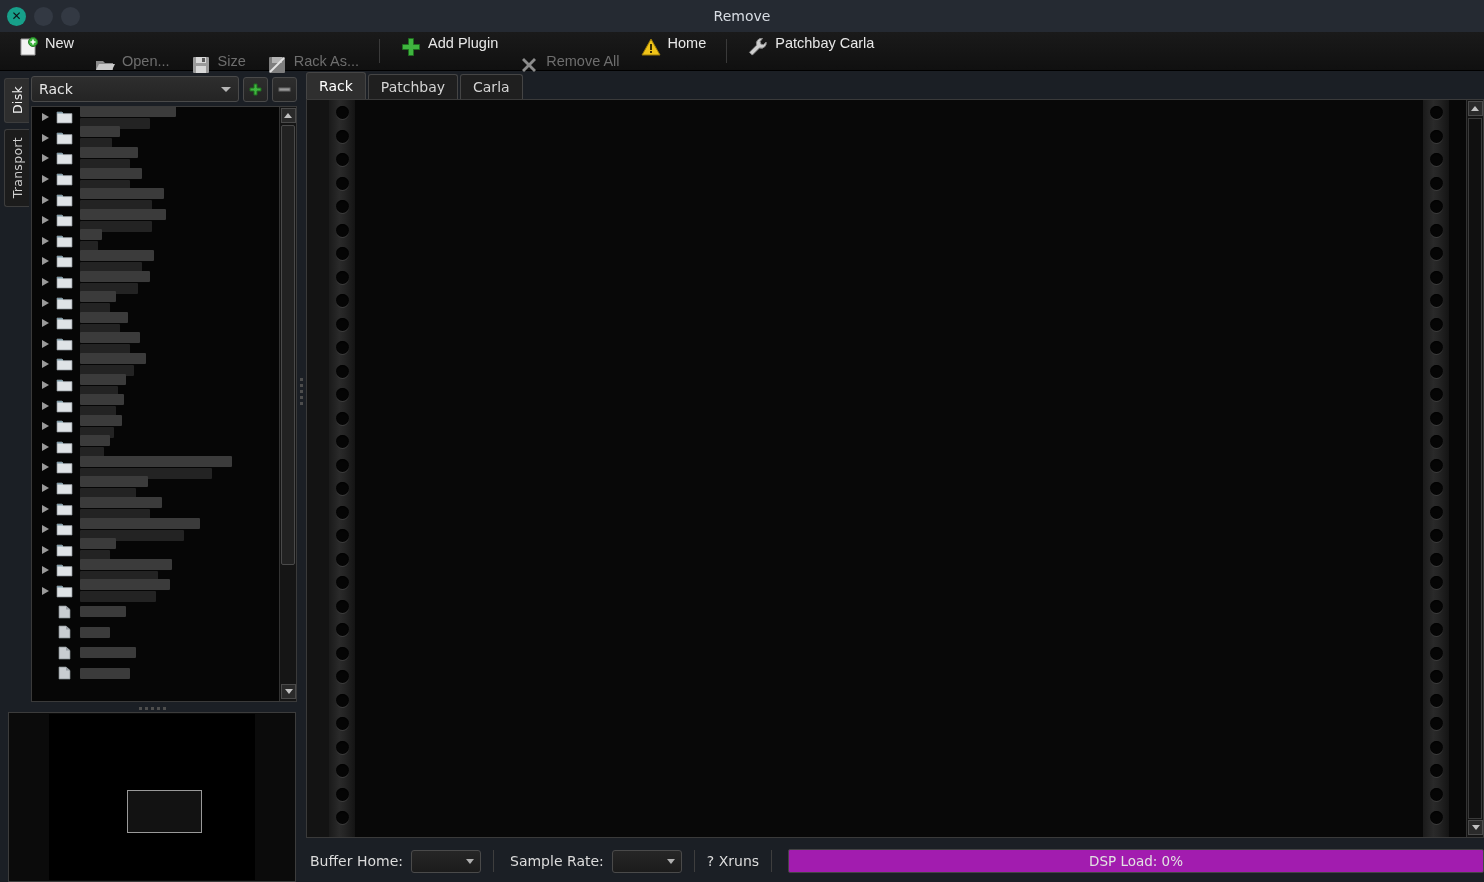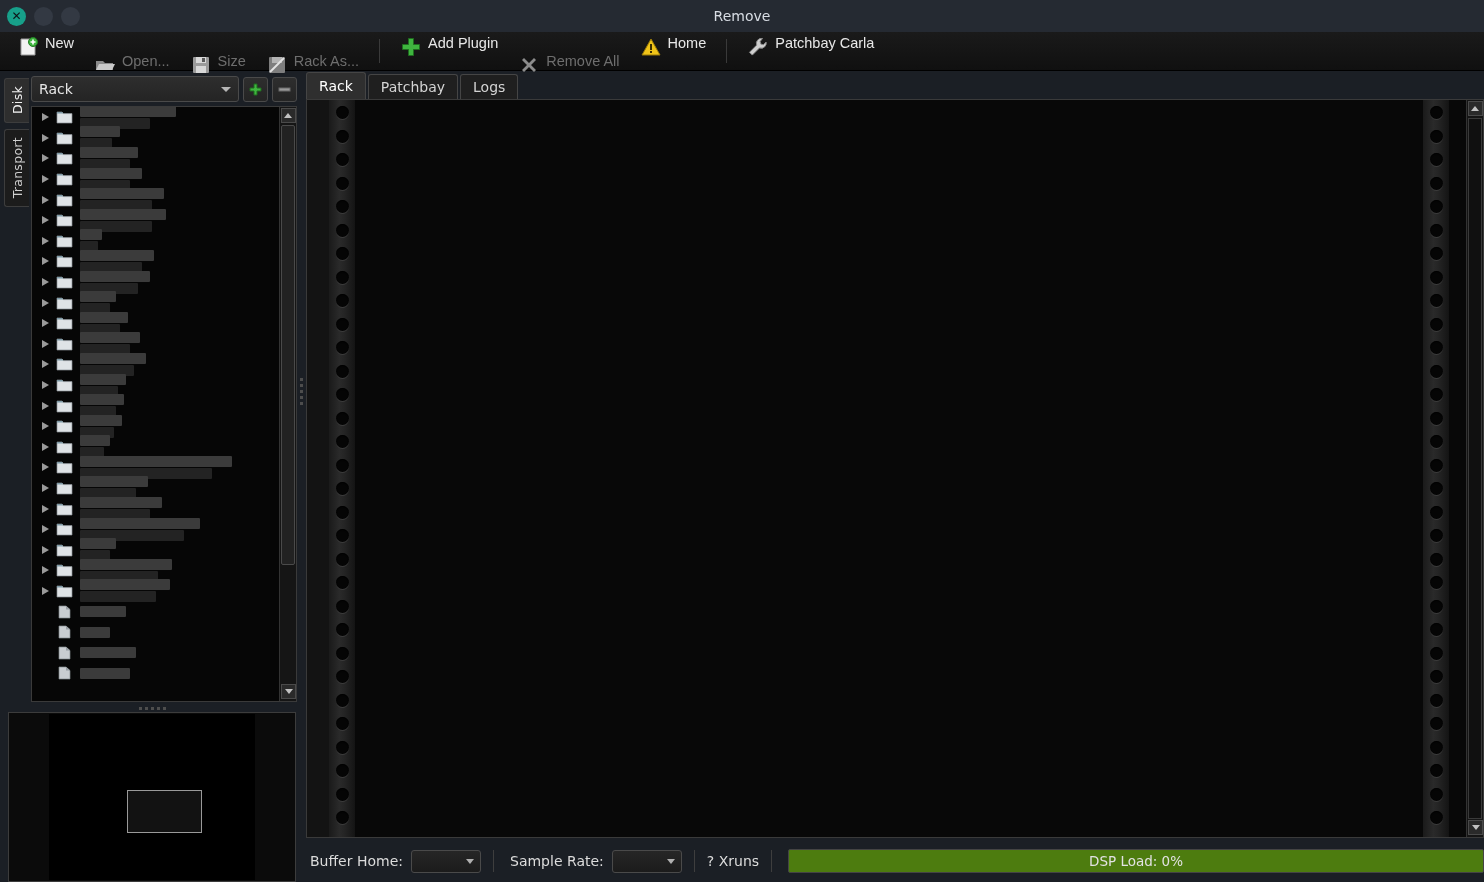--- a/index.html
+++ b/index.html
@@ -202,21 +202,21 @@
   }
   .scombo .arrow {
     position: absolute; right: 6px; top: 50%; margin-top: -2px;
     width: 0; height: 0; border-left: 4.5px solid transparent;
     border-right: 4.5px solid transparent; border-top: 5px solid #b0b0b0;
   }
   .ssep { width: 1px; height: 22px; background: #3e3e3e; margin: 0 12px; }
   .xruns { white-space: nowrap; }
   .dspbar {
     position: relative; flex: 1; height: 24px; margin-left: 4px;
-    background: #4d7c0f; border: 1px solid #444; border-radius: 2px;
+    background: #a21caf; border: 1px solid #444; border-radius: 2px;
     display: flex; align-items: center; justify-content: center;
     font-size: 13.5px; color: #e2e2e2;
   }
 </style>
 </head>
 <body>
 
 <div id="app">
 
   <div class="titlebar">
@@ -675,21 +675,21 @@
   <div class="main">
 
     <div class="tabbar">
       <div class="tab active">
         <span>Rack</span>
       </div>
       <div class="tab">
         <span>Patchbay</span>
       </div>
       <div class="tab">
-        <span>Logs</span>
+        <span>Carla</span>
       </div>
     </div>
 
     <div class="rack">
       <div class="rail left">
         <div class="side"></div>
         <div class="holes" id="holes-left">
             <i></i>
             <i></i>
             <i></i>

